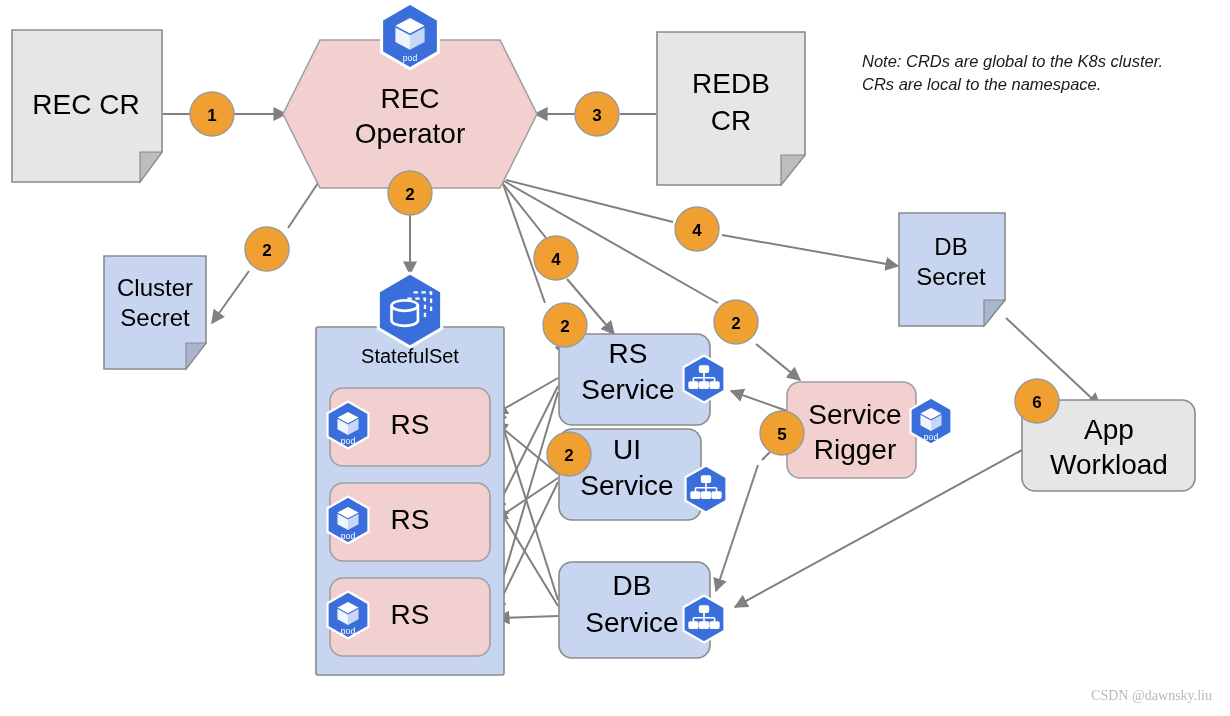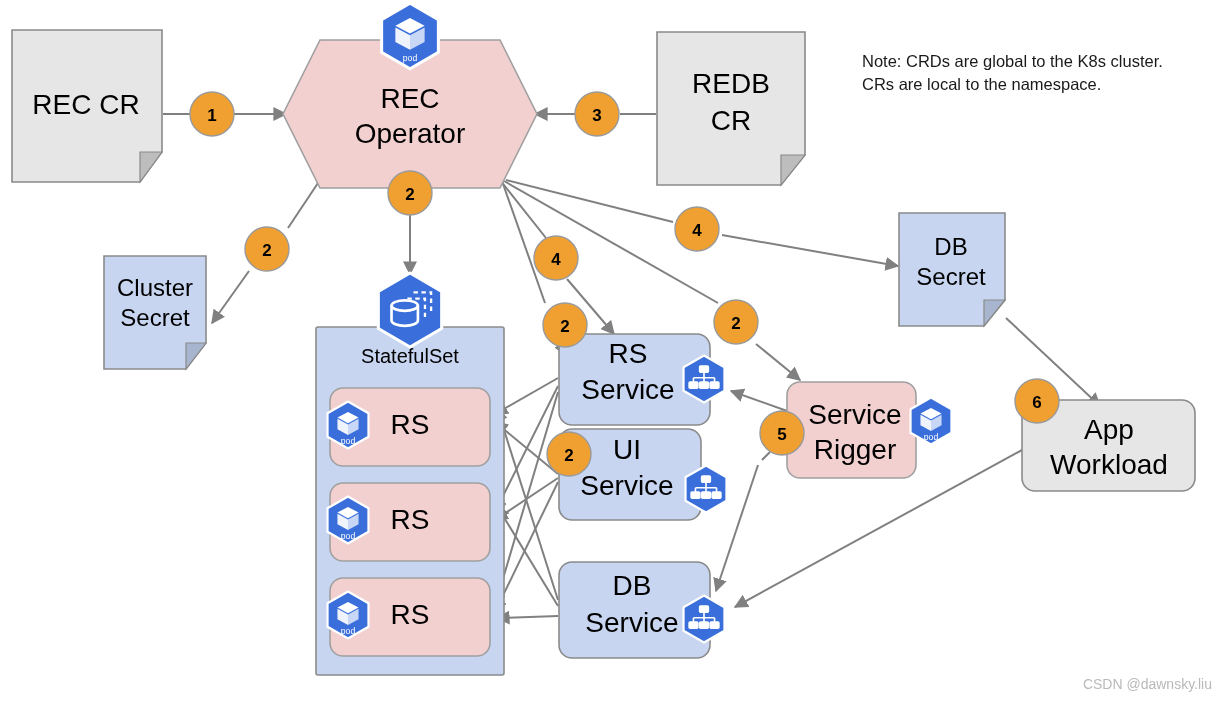--- a/index.html
+++ b/index.html
@@ -33,25 +33,26 @@
     font-size:10px;fill:#ffffff;text-anchor:middle;dominant-baseline:central;
   }
   .note-text{
     position:absolute;
     font-family:"Liberation Sans", sans-serif;
     font-size:16.5px;
     color:#1a1a1a;
     line-height:1.38;
     white-space:pre-line;
     z-index:3;
+    font-style:italic;
   }
   .watermark{
     position:absolute;
-    right:18px;bottom:24px;
-    font-family:Liberation Sans, sans-serif;
+    right:18px;bottom:12px;
+    font-family:Liberation Serif, serif;
     font-size:14px;
     color:#b9b9b9;
     z-index:4;
   }
 </style>
 </head>
 <body>
 
 <div id="canvas">
 

